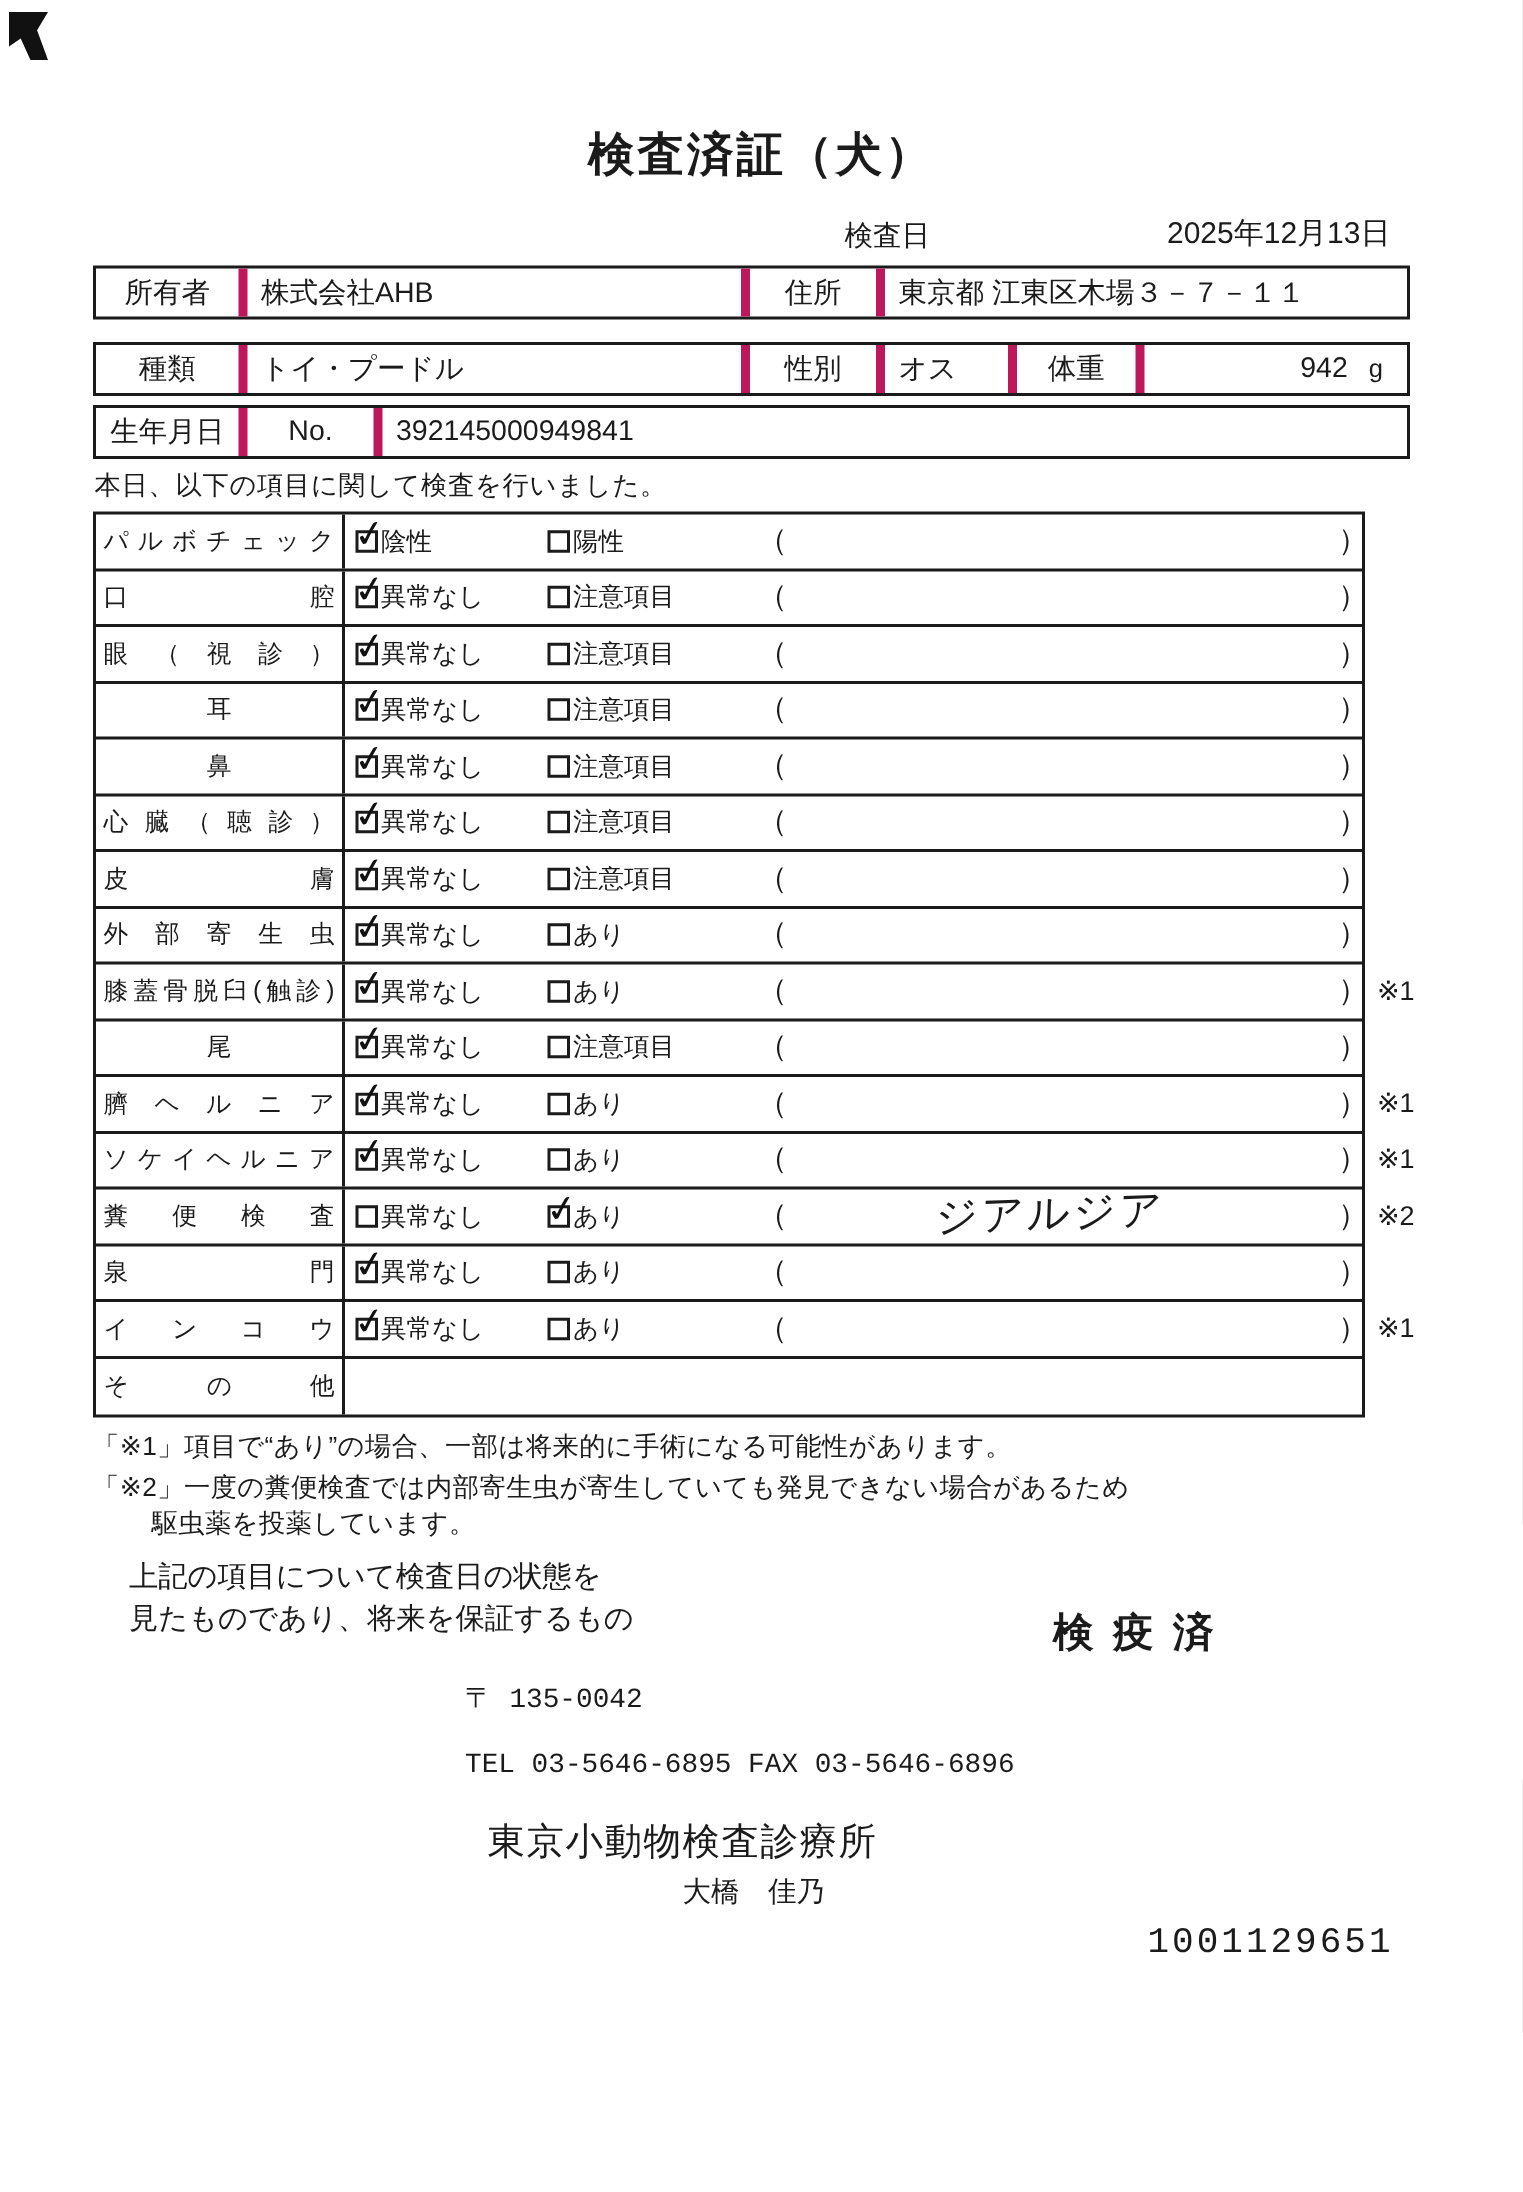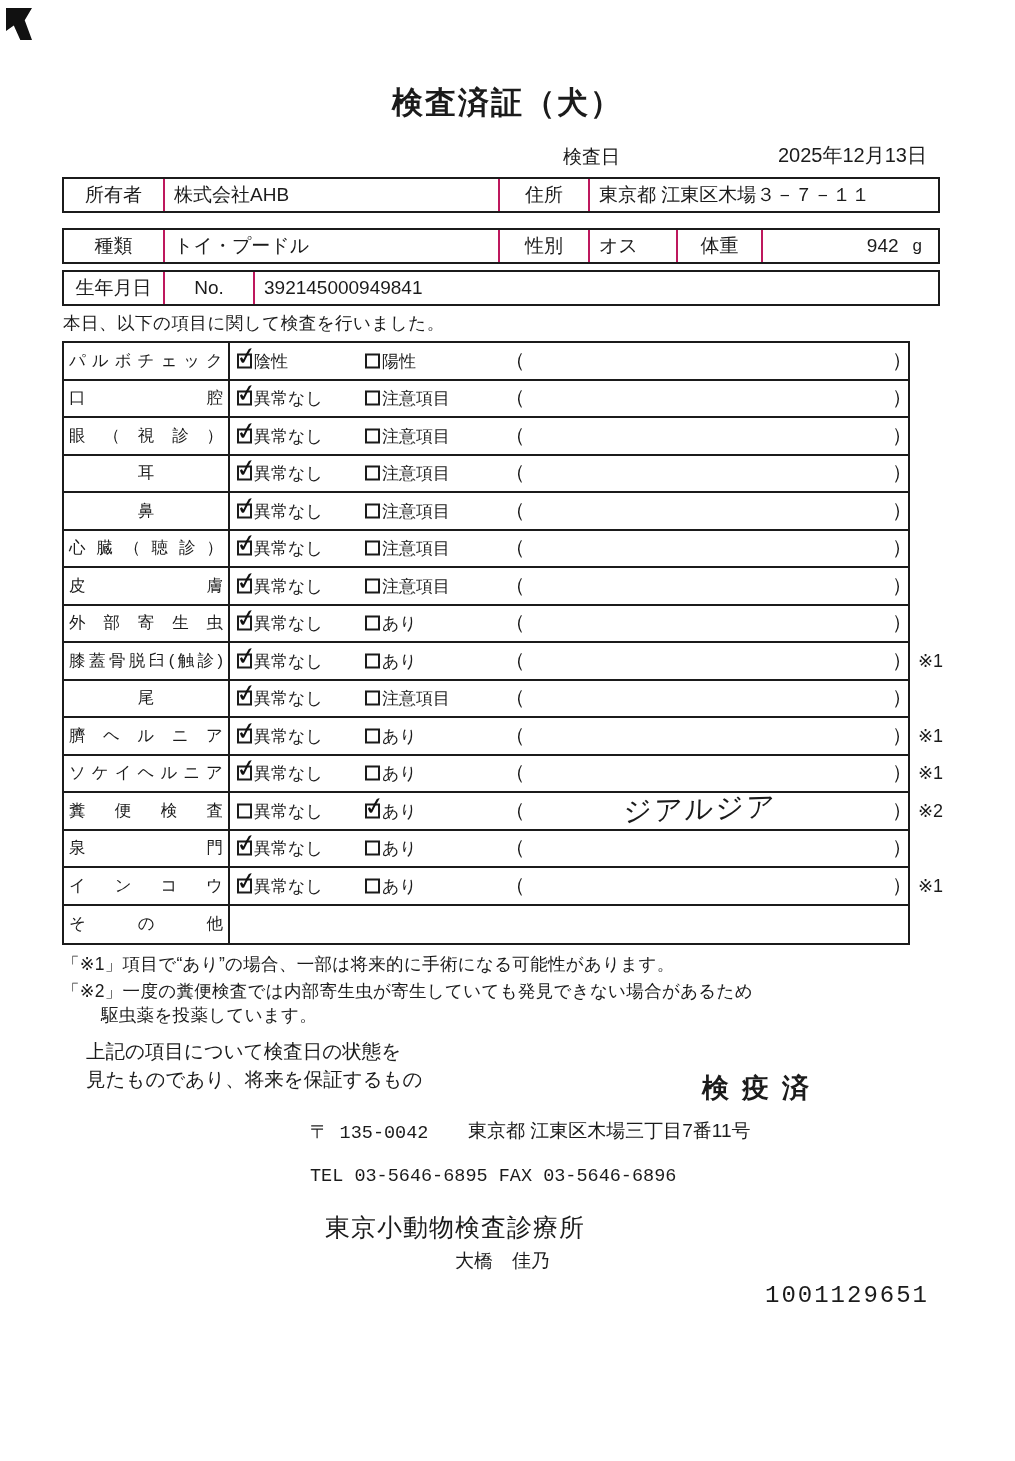--- a/index.html
+++ b/index.html
@@ -20,21 +20,21 @@
     text-align:center; font-size:31px; font-weight:600; letter-spacing:2px;
   }
   .date-label { position:absolute; left:563px; top:144px; font-size:19px; }
   .date-value { position:absolute; left:778px; top:142px; font-size:20px; }
 
   .htable {
     position:absolute; left:62px; width:878px; height:36px;
     display:flex; border:2.5px solid #1b1b1b;
   }
   .hcell {
-    border-right:2px solid #be185d; display:flex; align-items:center;
+    border-right:6px solid #be185d; display:flex; align-items:center;
     padding:0 9px; font-size:19px; height:100%;
   }
   .hcell:last-child { border-right:none;border-radius:12px; }
   .hcell.lab { justify-content:center; padding:0; }
   .w103 { width:101px; } .w333 { width:335px; } .w92 { width:90px; }
   .w88 { width:88px; } .w85 { width:85px; }
   .hfill { flex:1; }
   .weight-val { justify-content:flex-end; padding-right:16px; }
   .weight-val .unit { margin-left:14px; font-size:17px; }
 
@@ -516,19 +516,18 @@
   <div class="fn fn-3">駆虫薬を投薬しています。</div>
 
   <div class="disclaimer">
     <span>上記の項目について検査日の状態を</span>
     <span>見たものであり、将来を保証するもの</span>
   </div>
 
   <div class="stamp">検疫済</div>
 
   <div class="postal">〒 135-0042</div>
-  <div class="addr2">東京都 江東区木場三丁目7番11号</div>
   <div class="telfax">TEL 03-5646-6895  FAX 03-5646-6896</div>
   <div class="clinic">東京小動物検査診療所</div>
   <div class="vet-name">大橋　佳乃</div>
   <div class="serial">1001129651</div>
 
 </div>
 
 </body></html>

